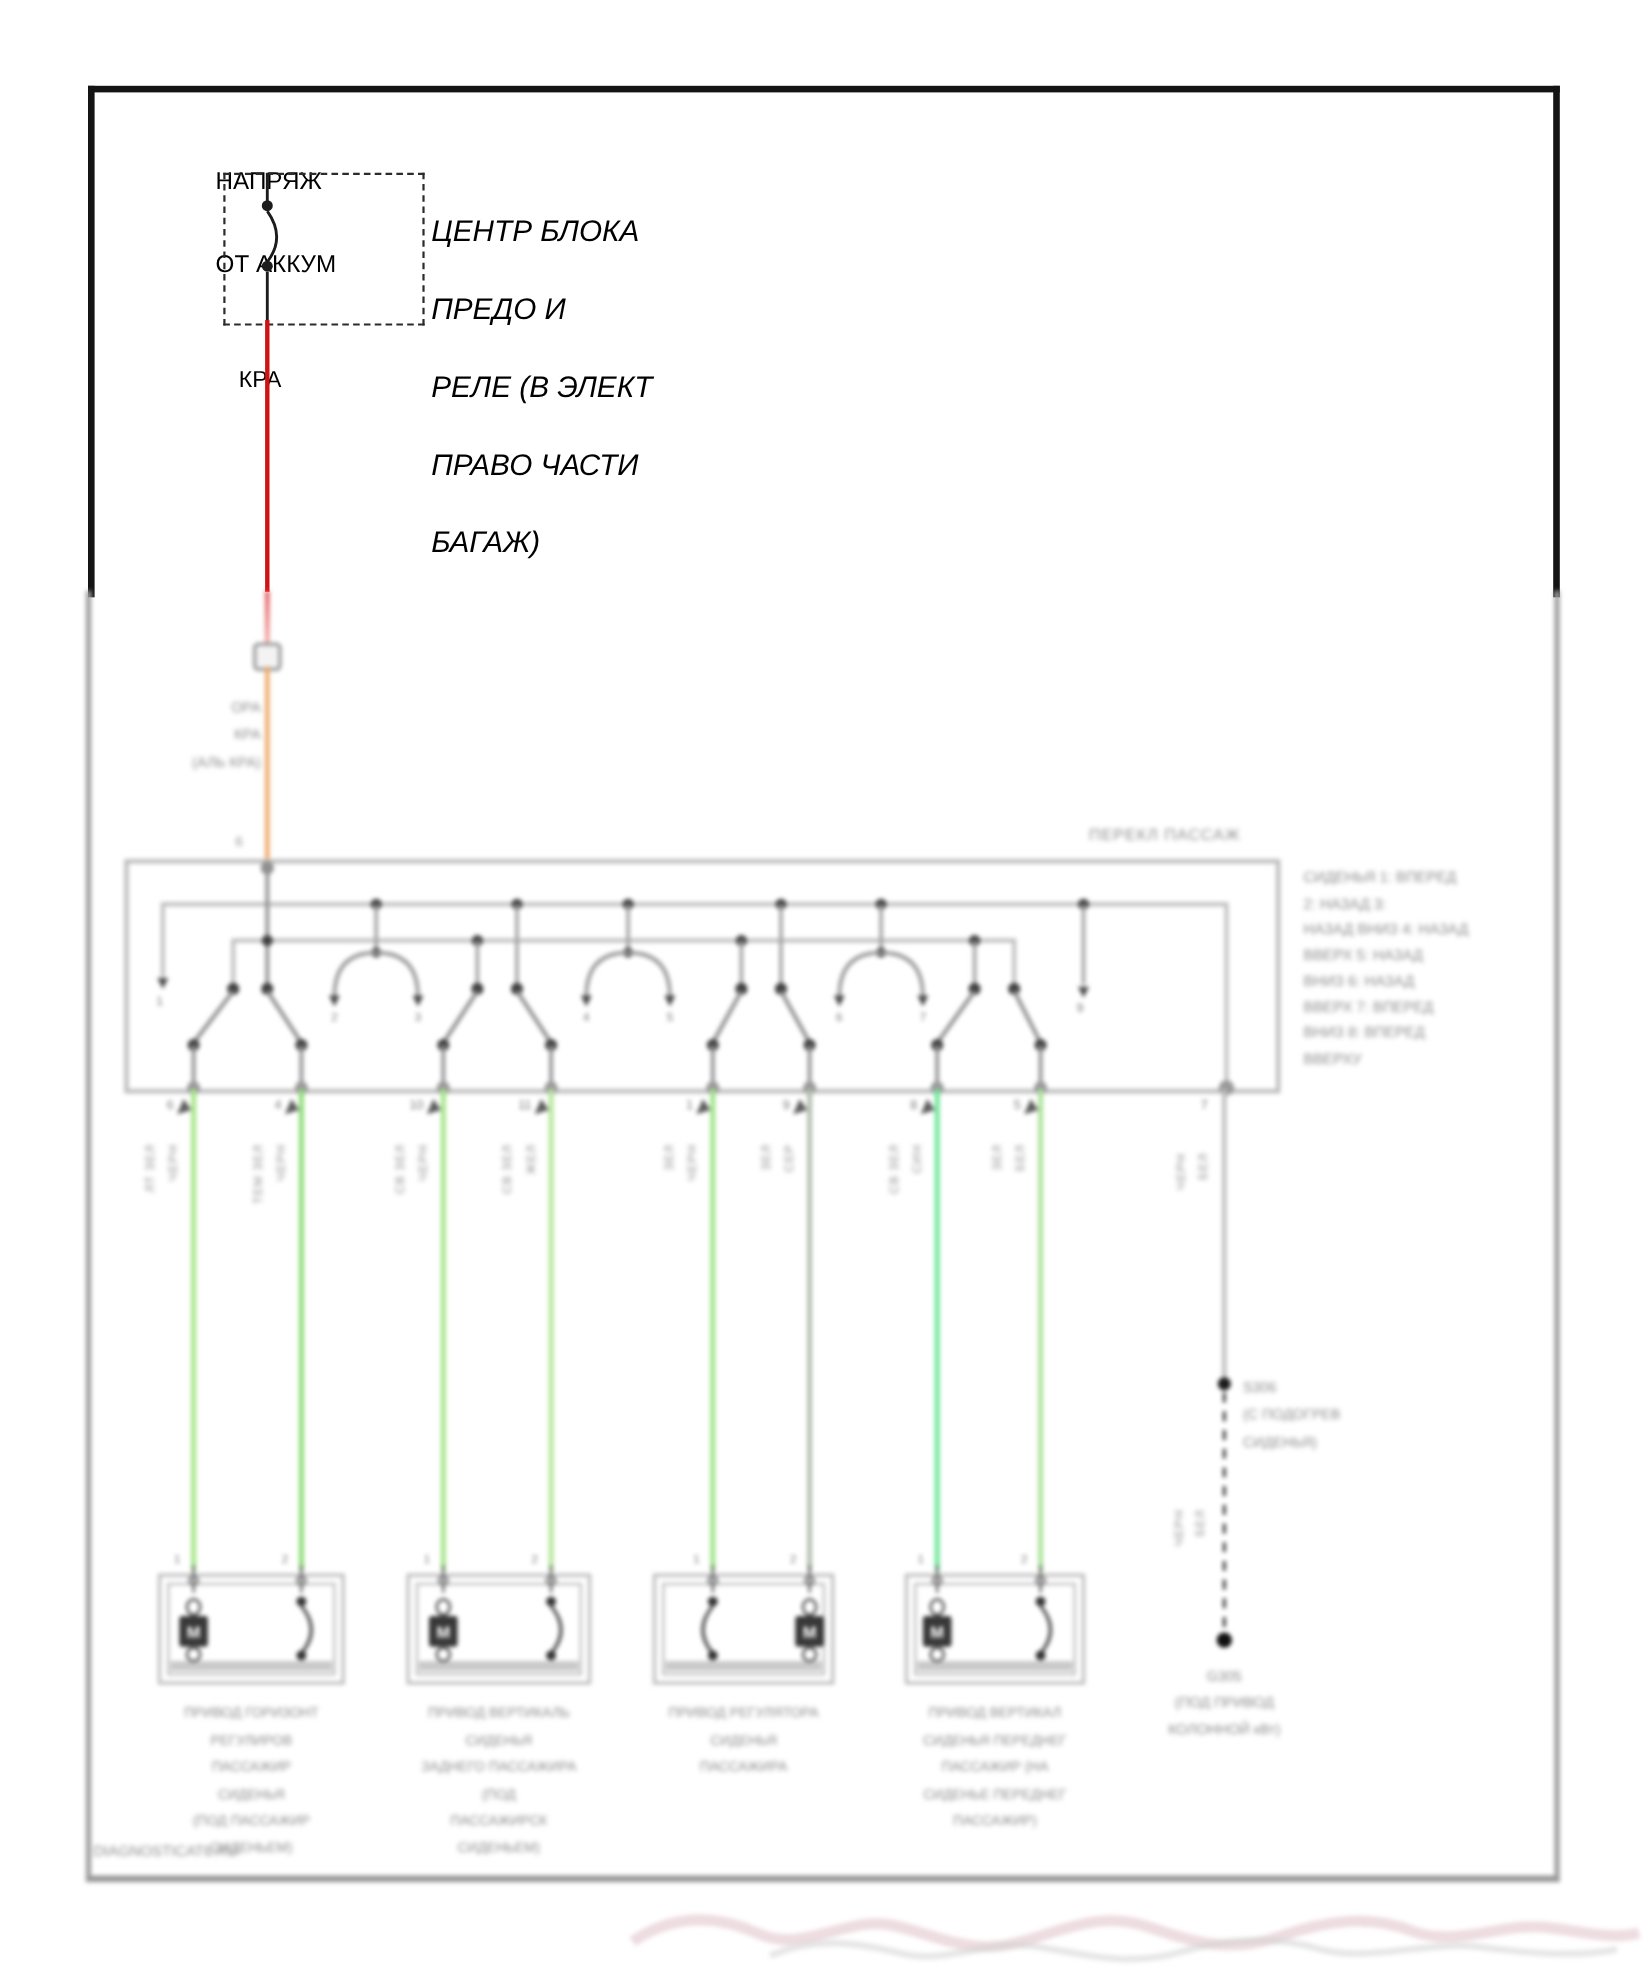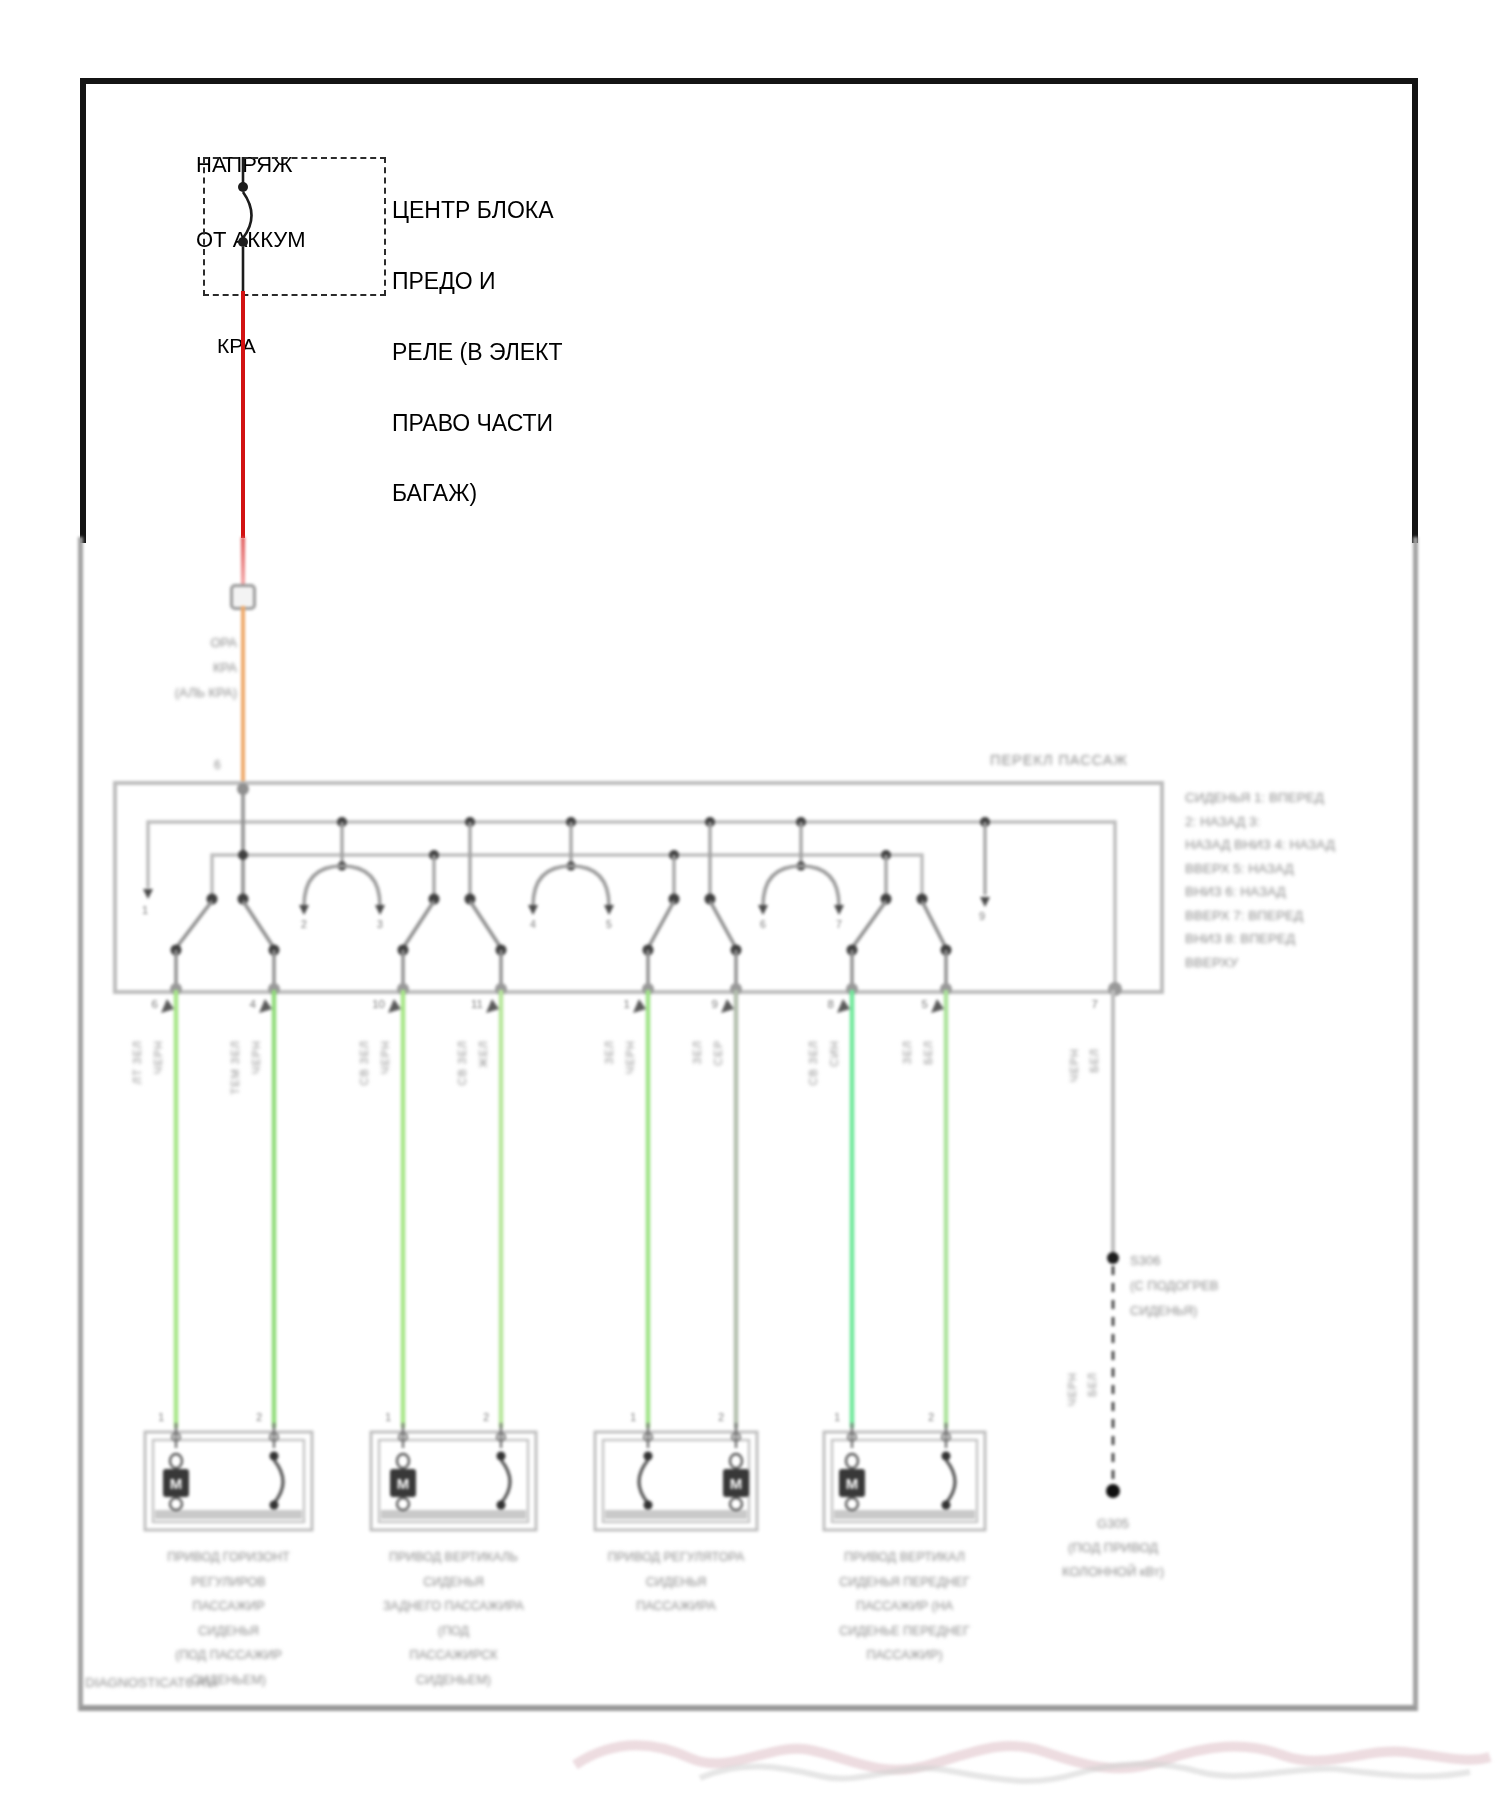--- a/index.html
+++ b/index.html
@@ -4,21 +4,21 @@
 <style>
   html,body{margin:0;padding:0;background:#ffffff;}
   .page{position:relative;width:1500px;height:1793px;background:#ffffff;overflow:hidden;
         font-family:"Liberation Sans", sans-serif;}
   
   .black-frame{position:absolute;left:80px;top:78px;width:1326px;height:459px;
                border-top:6px solid #141414;border-left:6px solid #141414;border-right:6px solid #141414;}
   .txt{position:absolute;color:#000000;white-space:pre;}
   .source{left:196px;top:102px;font-size:22px;line-height:25px;}
   .fuse-name{left:263px;top:172px;font-size:21px;line-height:22.4px;}
-  .loc{left:392px;top:152px;font-size:23px;line-height:23.6px;}
+  .loc{left:392px;top:152px;font-size:27px;line-height:23.6px;font-style:italic;}
   .kra{left:198px;top:334px;font-size:21px;margin-left:19px;}
   .dashed-box{position:absolute;left:203px;top:157px;width:179px;height:135px;
               border:2.5px dashed #2b2b2b;}
   .fuse-svg{position:absolute;left:203px;top:157px;}
   .red-wire{position:absolute;left:241px;top:291px;width:4px;height:247px;}
   
   .blur-layer{position:absolute;left:0;top:0;width:1500px;height:1793px;filter:blur(1.7px);}
   .gray-frame{position:absolute;left:78px;top:537px;width:1330px;height:1168px;
               border-left:5px solid #a1a1a1;border-right:5px solid #a1a1a1;border-bottom:6px solid #989898;}
   .pink-wire{position:absolute;left:241px;top:537px;width:4px;height:48px;

